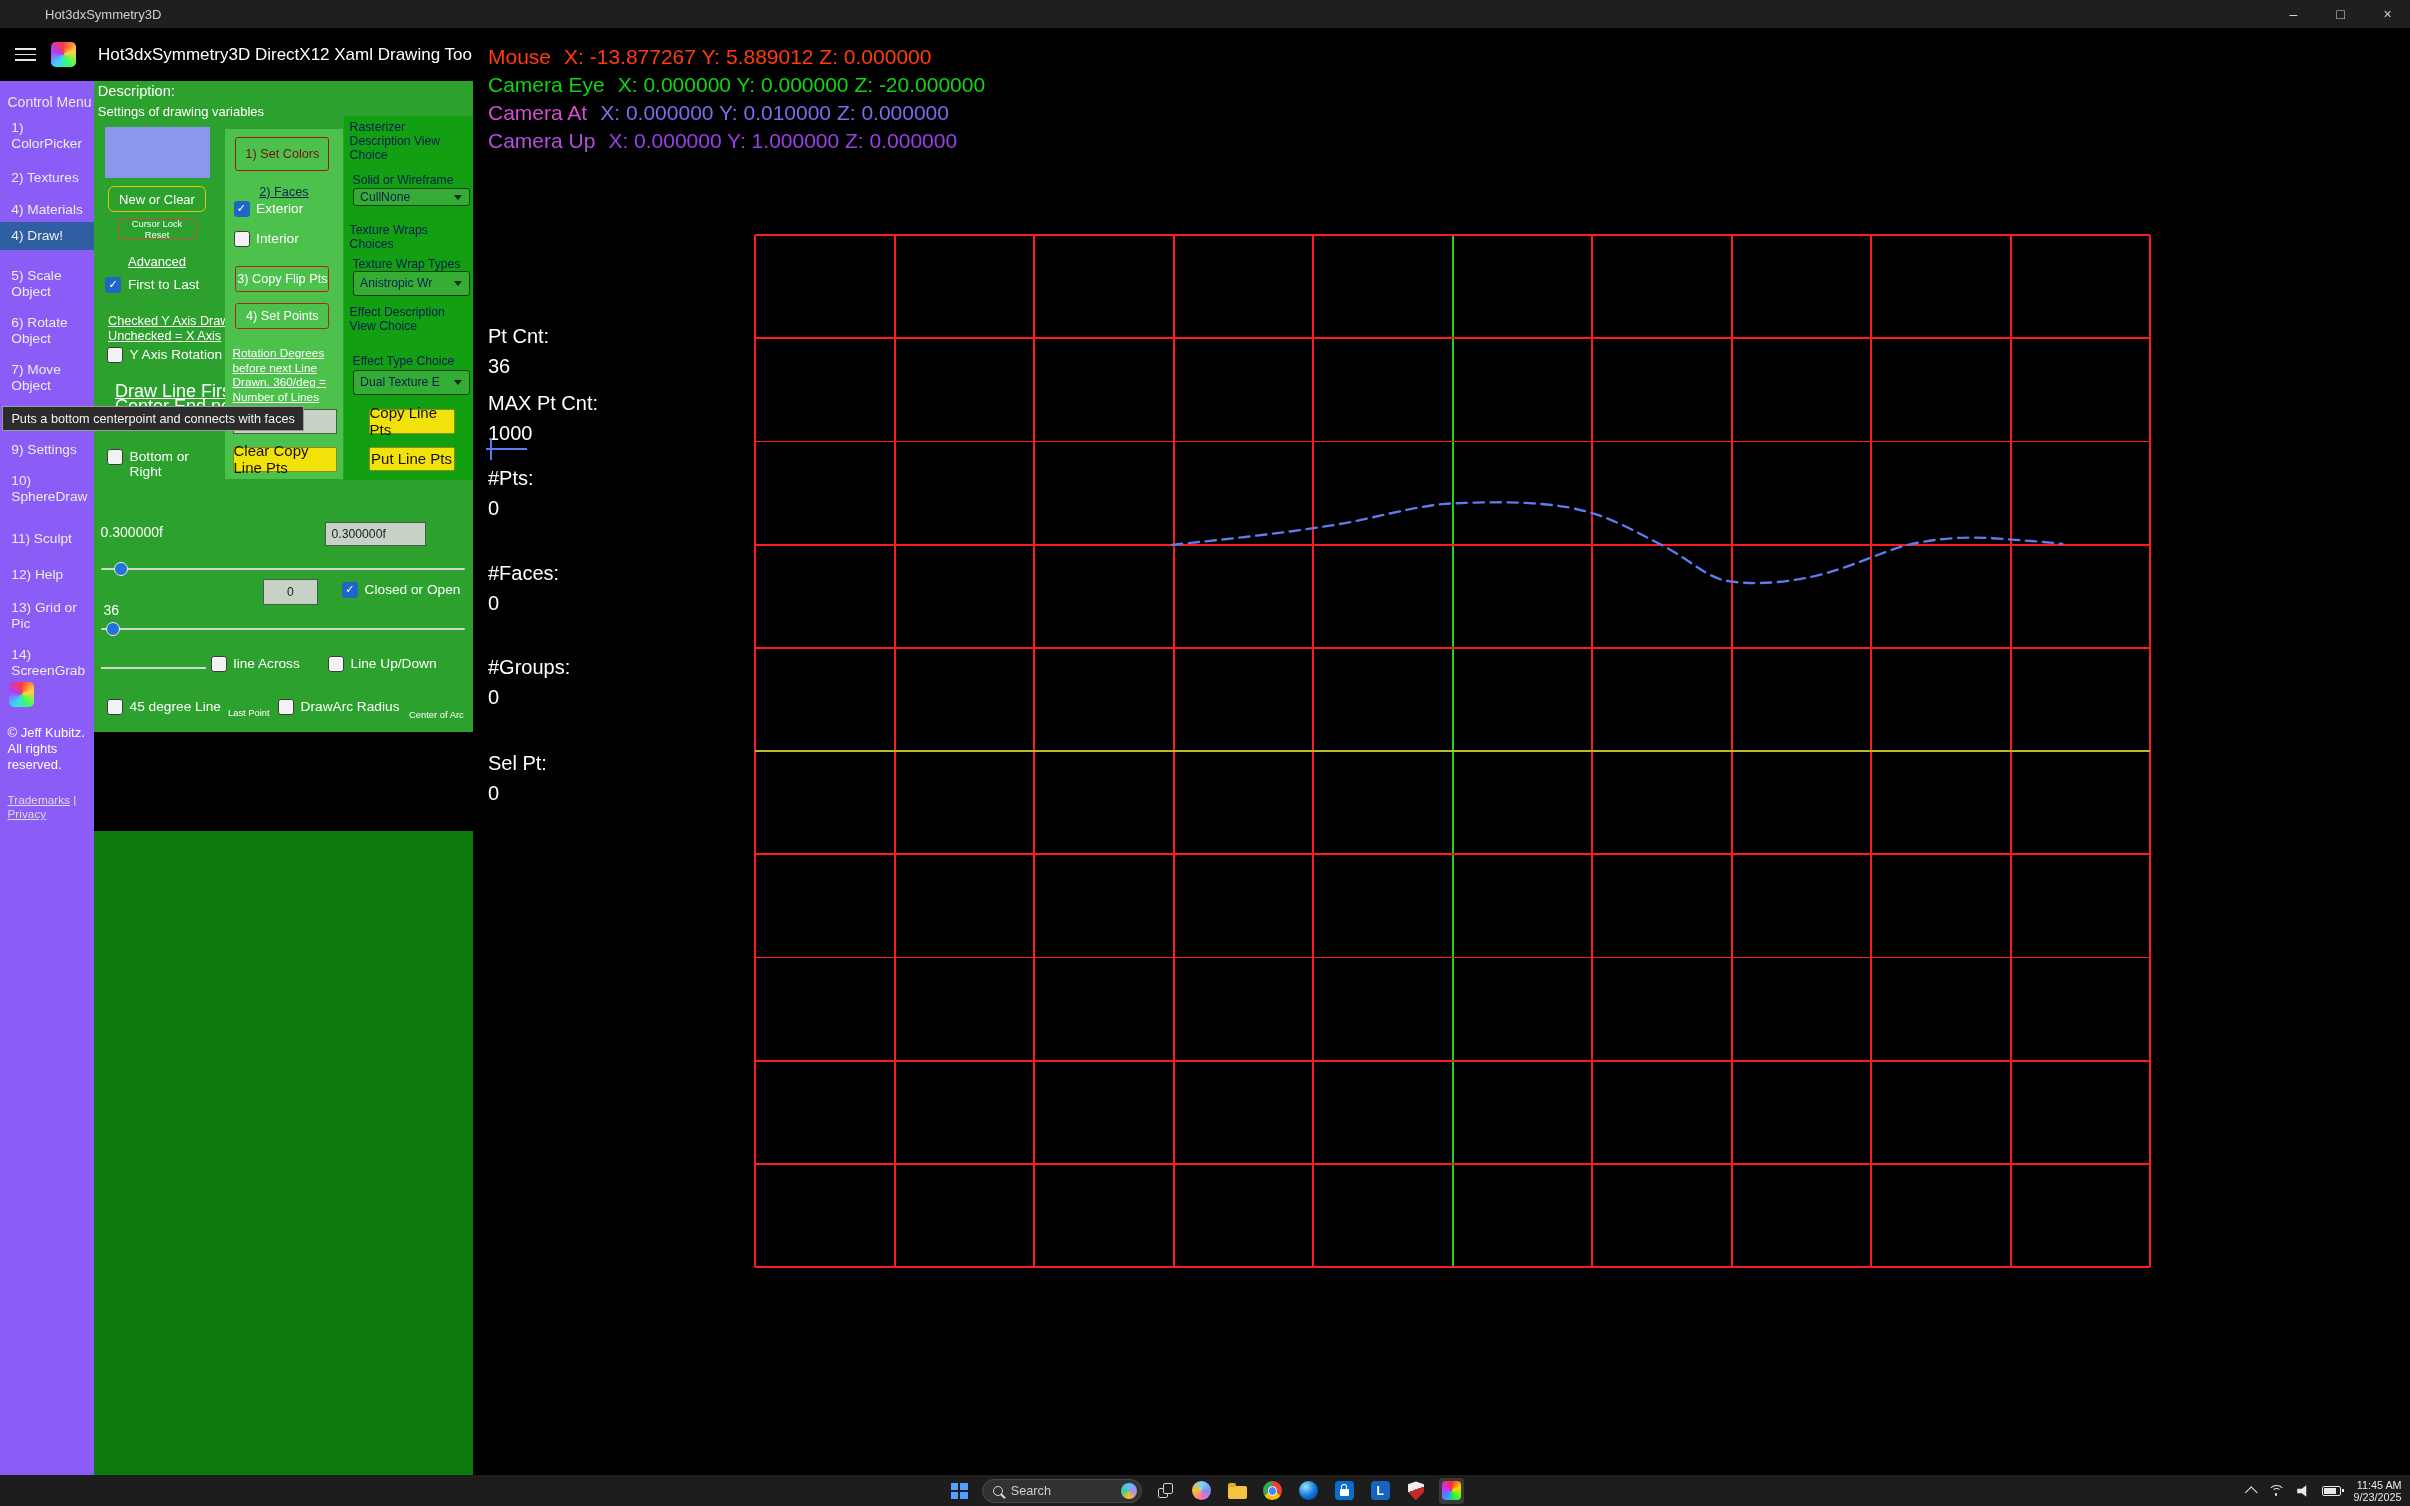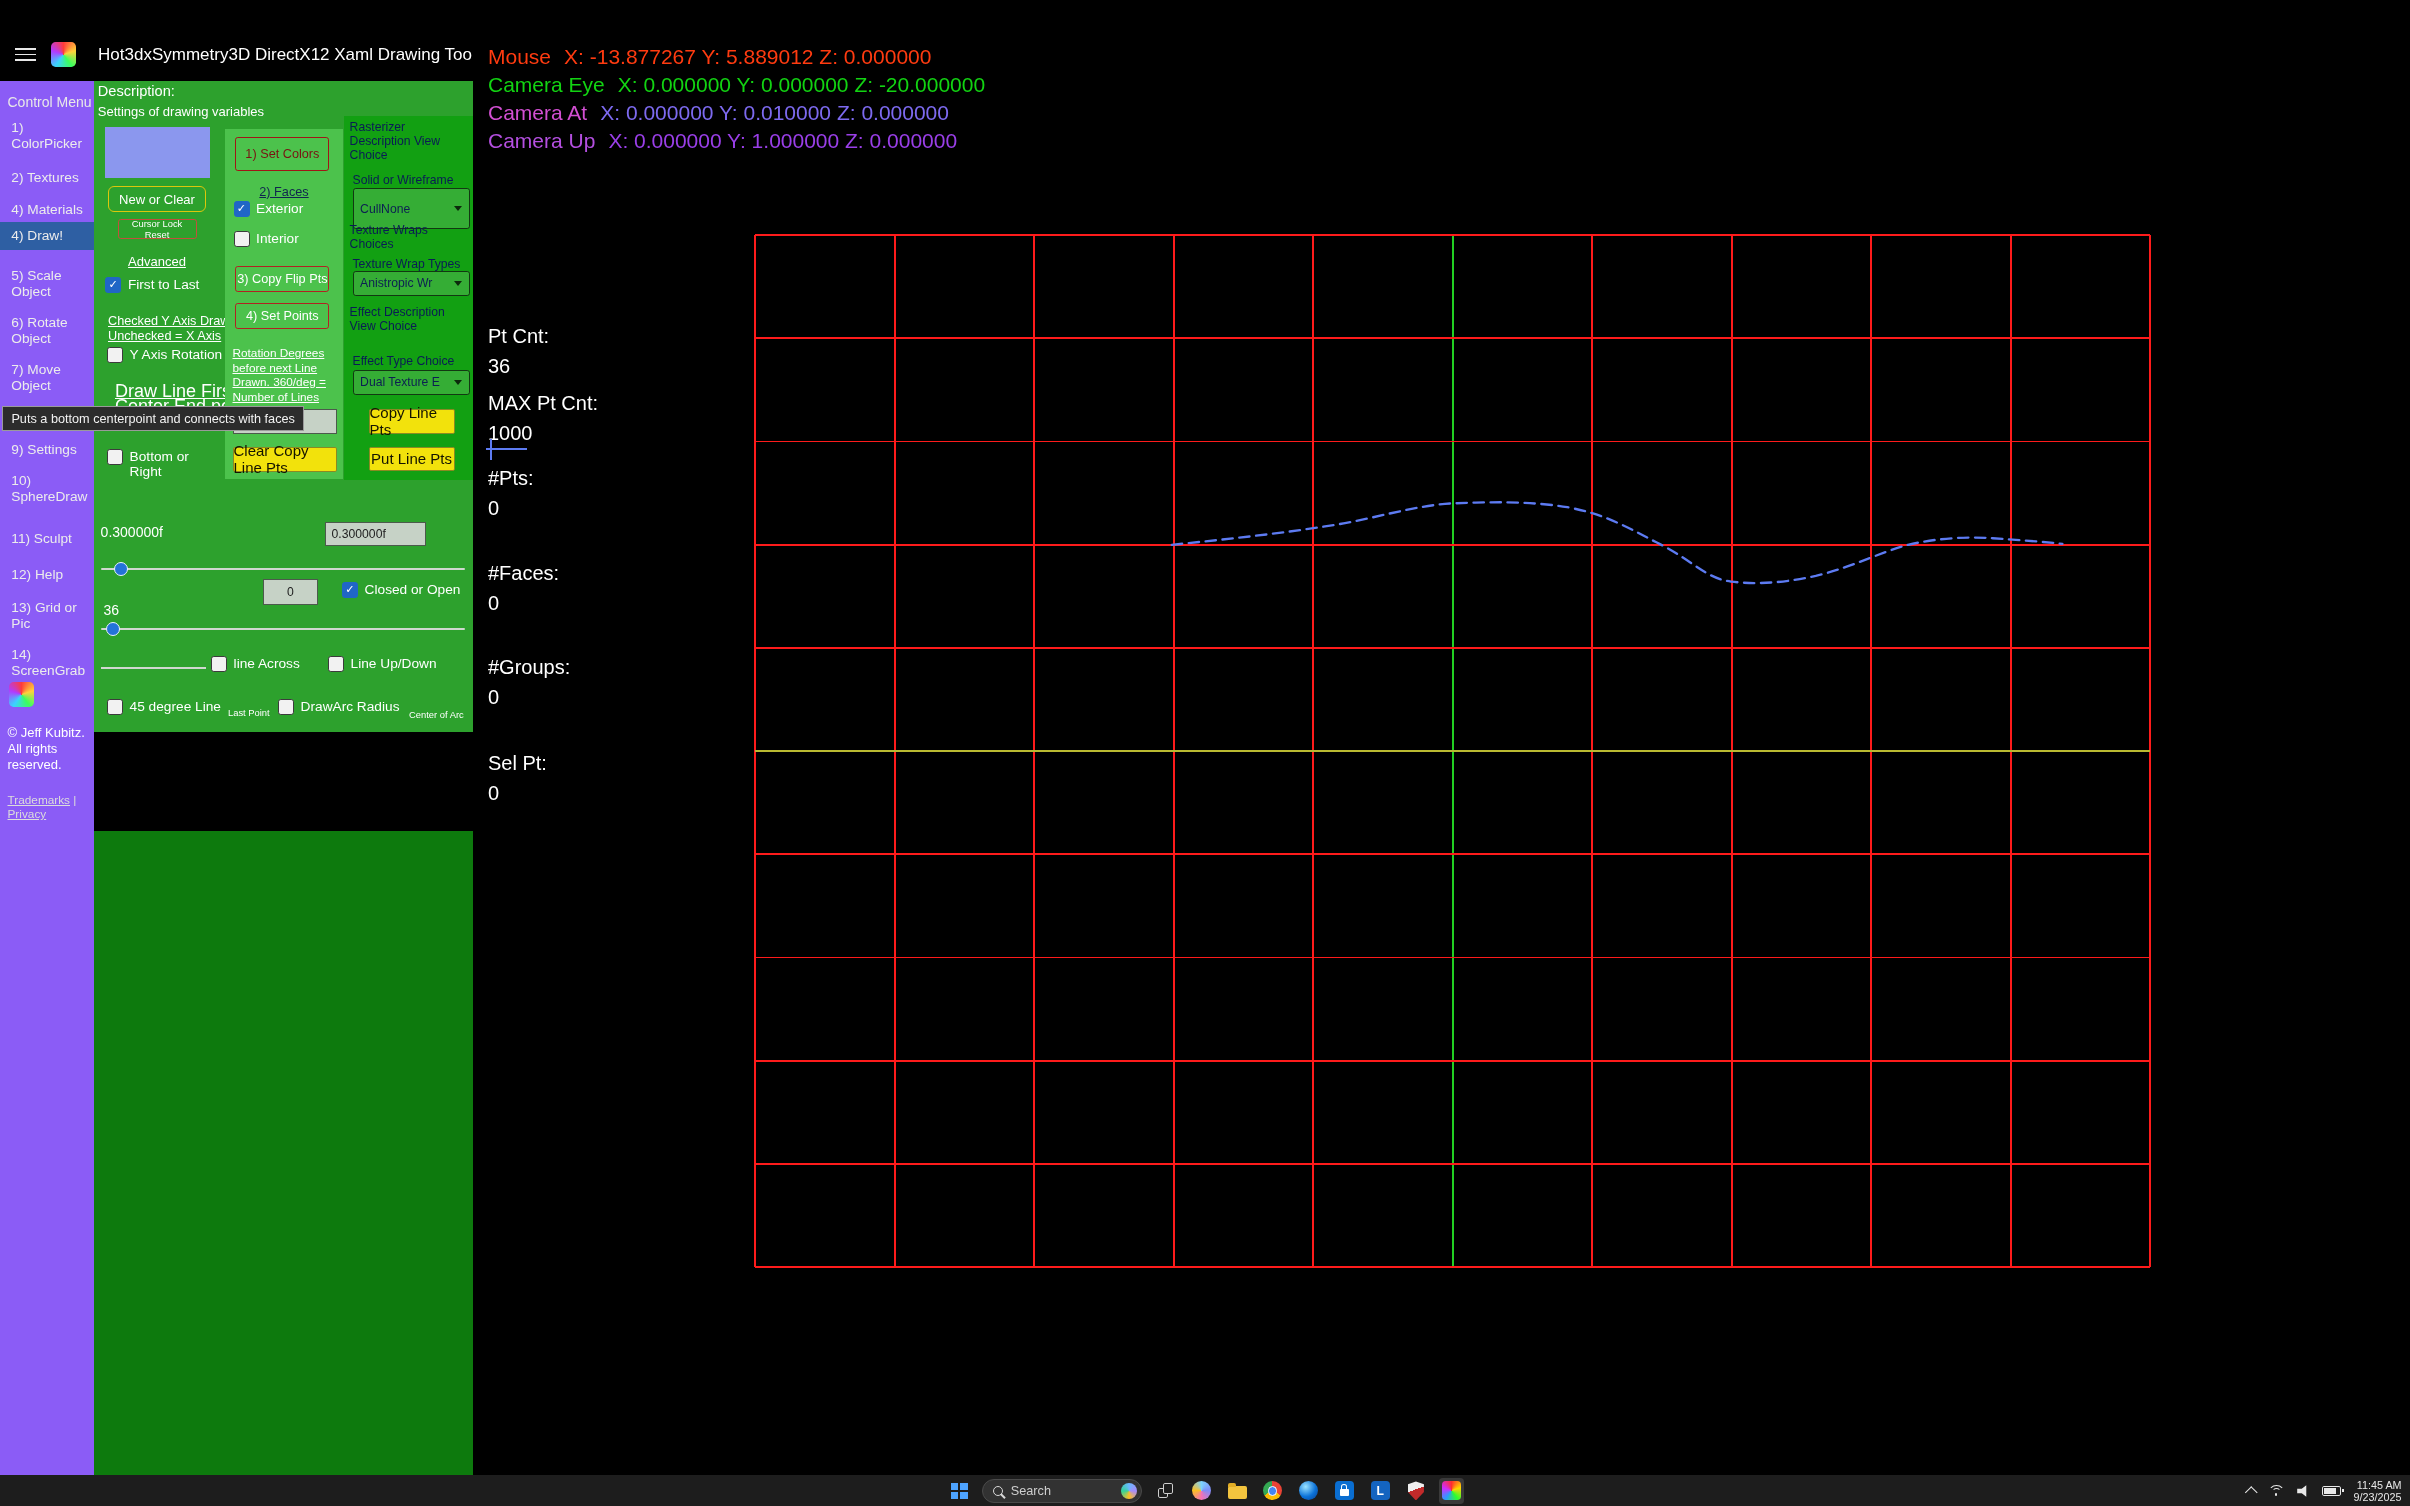--- a/index.html
+++ b/index.html
@@ -129,20 +129,28 @@
   .battery{width:17px;height:8.5px;border:1.4px solid #e8e8e8;border-radius:1.9px;position:relative}
   .battery::after{content:"";position:absolute;right:-3.8px;top:1.9px;width:1.9px;height:3.8px;background:#e8e8e8}
   .battery::before{content:"";position:absolute;left:0.9px;top:0.9px;bottom:0.9px;width:11.3px;background:#e8e8e8}
   .clock{color:#e8e8e8;font-size:10.8px;line-height:12.2px;text-align:right}
 </style>
 </head>
 <body>
 
 <div id="app">
 
+  <div id="titlebar">
+    <span class="t">Hot3dxSymmetry3D</span>
+    <div id="winctl">
+      <span>–</span>
+      <span>□</span>
+      <span>×</span>
+    </div>
+  </div>
 
   <div id="header">
     <div class="burger">
         <i></i>
         <i></i>
         <i></i>
       </div>
     <div class="logo"></div>
     <span class="ht">Hot3dxSymmetry3D DirectX12 Xaml Drawing Tools</span>
   </div>
@@ -260,21 +268,21 @@
       <div class="btn-red" style="left:10.4px;top:137px;width:94px;height:26px">3) Copy Flip Pts</div>
       <div class="btn-red" style="left:10.4px;top:174px;width:94px;height:26px">4) Set Points</div>
       <div class="abs ulink" style="left:7.5px;top:217px;width:104px;font-size:11.8px;line-height:14.6px">Rotation Degrees before next Line Drawn. 360/deg = Number of Lines</div>
       <div class="ginput" style="left:7.5px;top:280px;width:104px;height:24.5px"></div>
       <div class="btn-yellow" style="left:7.5px;top:318px;width:104px;height:24.5px">Clear Copy Line Pts</div>
     </div>
 
     <div id="rightcol">
       <div class="abs navy" style="left:5.6px;top:3.8px;width:119px;font-size:12.2px;line-height:14px">Rasterizer Description View Choice</div>
       <div class="abs navy" style="left:8.5px;top:57px;font-size:12.2px">Solid or Wireframe</div>
-      <div class="dd" style="left:8.5px;top:72px;width:117px;height:41px">
+      <div class="dd" style="left:8.5px;top:72px;width:117px;height:18px">
         <span>CullNone</span>
           <span class="ddarrow"></span>
       </div>
       <div class="abs navy" style="left:5.6px;top:107px;width:119px;font-size:12.2px">Texture Wraps Choices</div>
       <div class="abs navy" style="left:8.5px;top:141px;font-size:12.2px">Texture Wrap Types</div>
       <div class="dd" style="left:8.5px;top:155px;width:117px;height:24.5px">
         <span>Anistropic Wr</span>
           <span class="ddarrow"></span>
       </div>
       <div class="abs navy" style="left:5.6px;top:189px;width:119px;font-size:12.2px;line-height:14px">Effect Description View Choice</div>

